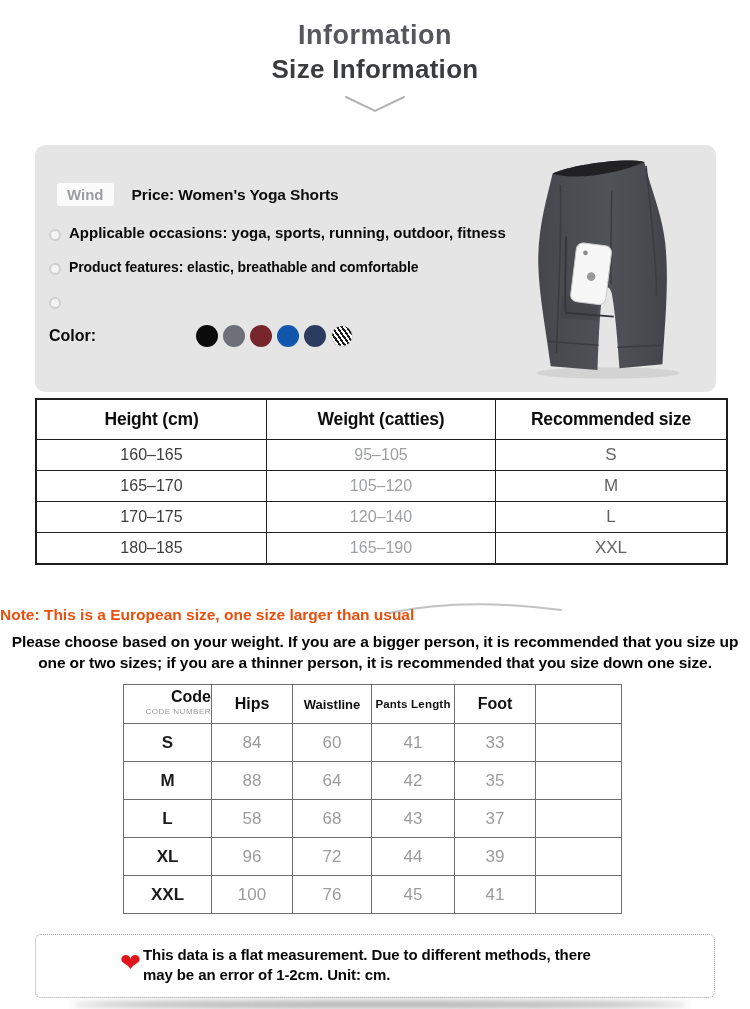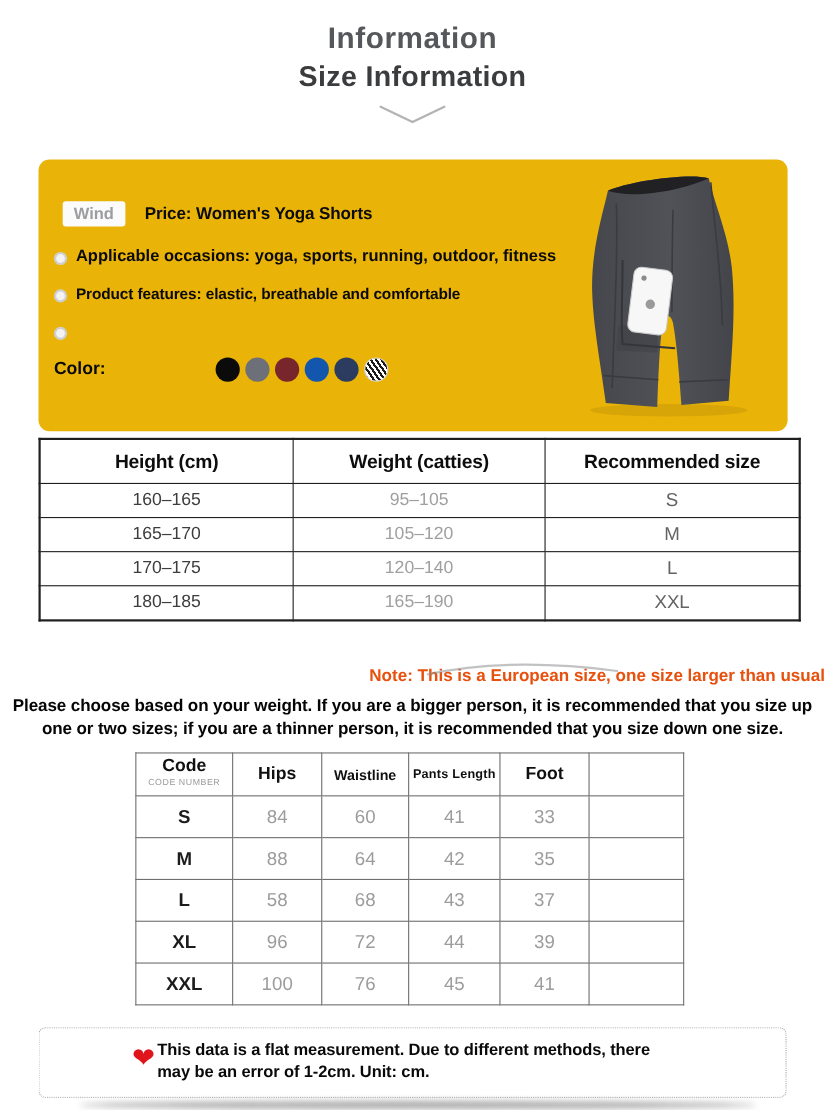--- a/index.html
+++ b/index.html
@@ -8,21 +8,21 @@
 
   
   .hdr-title{position:absolute;top:20px;left:0;width:750px;text-align:center;
              font-size:27px;font-weight:bold;color:#56575a;letter-spacing:.5px;}
   .hdr-sub{position:absolute;top:54px;left:0;width:750px;text-align:center;
            font-size:26px;font-weight:bold;color:#3b3c3e;letter-spacing:.3px;}
   .hdr-chevron{position:absolute;top:94px;left:343px;}
 
   
   .card{position:absolute;left:35px;top:145px;width:681px;height:247px;
-        background:#eab308;border-radius:10px;}
+        background:#e5e5e5;border-radius:10px;}
   .card .row1{position:absolute;left:22px;top:38px;display:flex;align-items:center;}
   .wind{color:#9c9da0;font-weight:bold;font-size:15px;background:#fbfbfb;
         padding:3px 10px;border-radius:3px;margin-right:18px;}
   .price{font-size:15.5px;font-weight:bold;color:#0c0c0c;letter-spacing:-.1px;}
   .bullet{position:absolute;left:14px;display:flex;align-items:flex-end;height:20px;}
   .bullet .ring{width:8px;height:8px;border:2px solid #cfcfcf;border-radius:50%;
                 margin-right:8px;flex:none;background:#f3f3f4;}
   .bullet.b0{top:76px;} .bullet.b0 .txt{font-size:15px;}
   .bullet.b1{top:110px;} .bullet.b1 .txt{font-size:14px;letter-spacing:-.1px;}
   .bullet.b2{top:144px;} .bullet.b2 .txt{font-size:16px;}
@@ -39,31 +39,31 @@
   table{border-collapse:collapse;table-layout:fixed;background:#fff;}
   .t1{position:absolute;left:35px;top:398px;width:687px;border:2px solid #1f1f1f;}
   .t1 th,.t1 td{border:1px solid #1f1f1f;text-align:center;padding:0;}
   .t1 thead th{height:39px;font-size:17.5px;font-weight:bold;color:#0d0d0d;letter-spacing:-.2px;}
   .t1 tbody td{height:30px;}
   .t1 .col-h{font-size:16px;color:#3d3d3f;}
   .t1 .col-w{font-size:16px;color:#9fa0a2;}
   .t1 .col-s{font-size:17px;color:#646467;font-weight:400;}
 
   
-  .note{position:absolute;left:0;top:606px;width:750px;text-align:right;
+  .note{position:absolute;left:0;top:606px;width:750px;text-align:left;
         font-size:15.5px;font-weight:bold;color:#e8500e;}
   .swoosh{position:absolute;left:385px;top:601px;pointer-events:none;}
   .advice{position:absolute;left:0;top:631px;width:750px;text-align:center;
           font-size:15.5px;font-weight:bold;color:#050505;line-height:21px;letter-spacing:-.1px;}
 
   
   .t2{position:absolute;left:123px;top:684px;width:492px;border:1px solid #6f6f6f;}
   .t2 th,.t2 td{border:1px solid #6f6f6f;text-align:center;padding:0;}
   .t2 thead th{height:38px;color:#101010;}
-  .t2 thead .h-code{font-size:16px;font-weight:bold;line-height:15px;}
+  .t2 thead .h-code{font-size:16px;font-weight:bold;line-height:15px;text-align:right;}
   .t2 thead .h-code .sub{font-size:8px;font-weight:400;color:#9a9a9a;letter-spacing:.5px;}
   .t2 thead .h-hips,.t2 thead .h-foot{font-size:16px;font-weight:bold;}
   .t2 thead .h-waist{font-size:13px;font-weight:bold;}
   .t2 thead .h-pants{font-size:11.5px;font-weight:bold;letter-spacing:.2px;}
   .t2 tbody tr{height:38px;}
   .t2 .code{font-size:17px;font-weight:600;color:#1c1c1c;}
   .t2 .val{font-size:17px;color:#9c9c9c;}
 
   
   .footnote-box{position:absolute;left:35px;top:934px;width:678px;height:62px;

